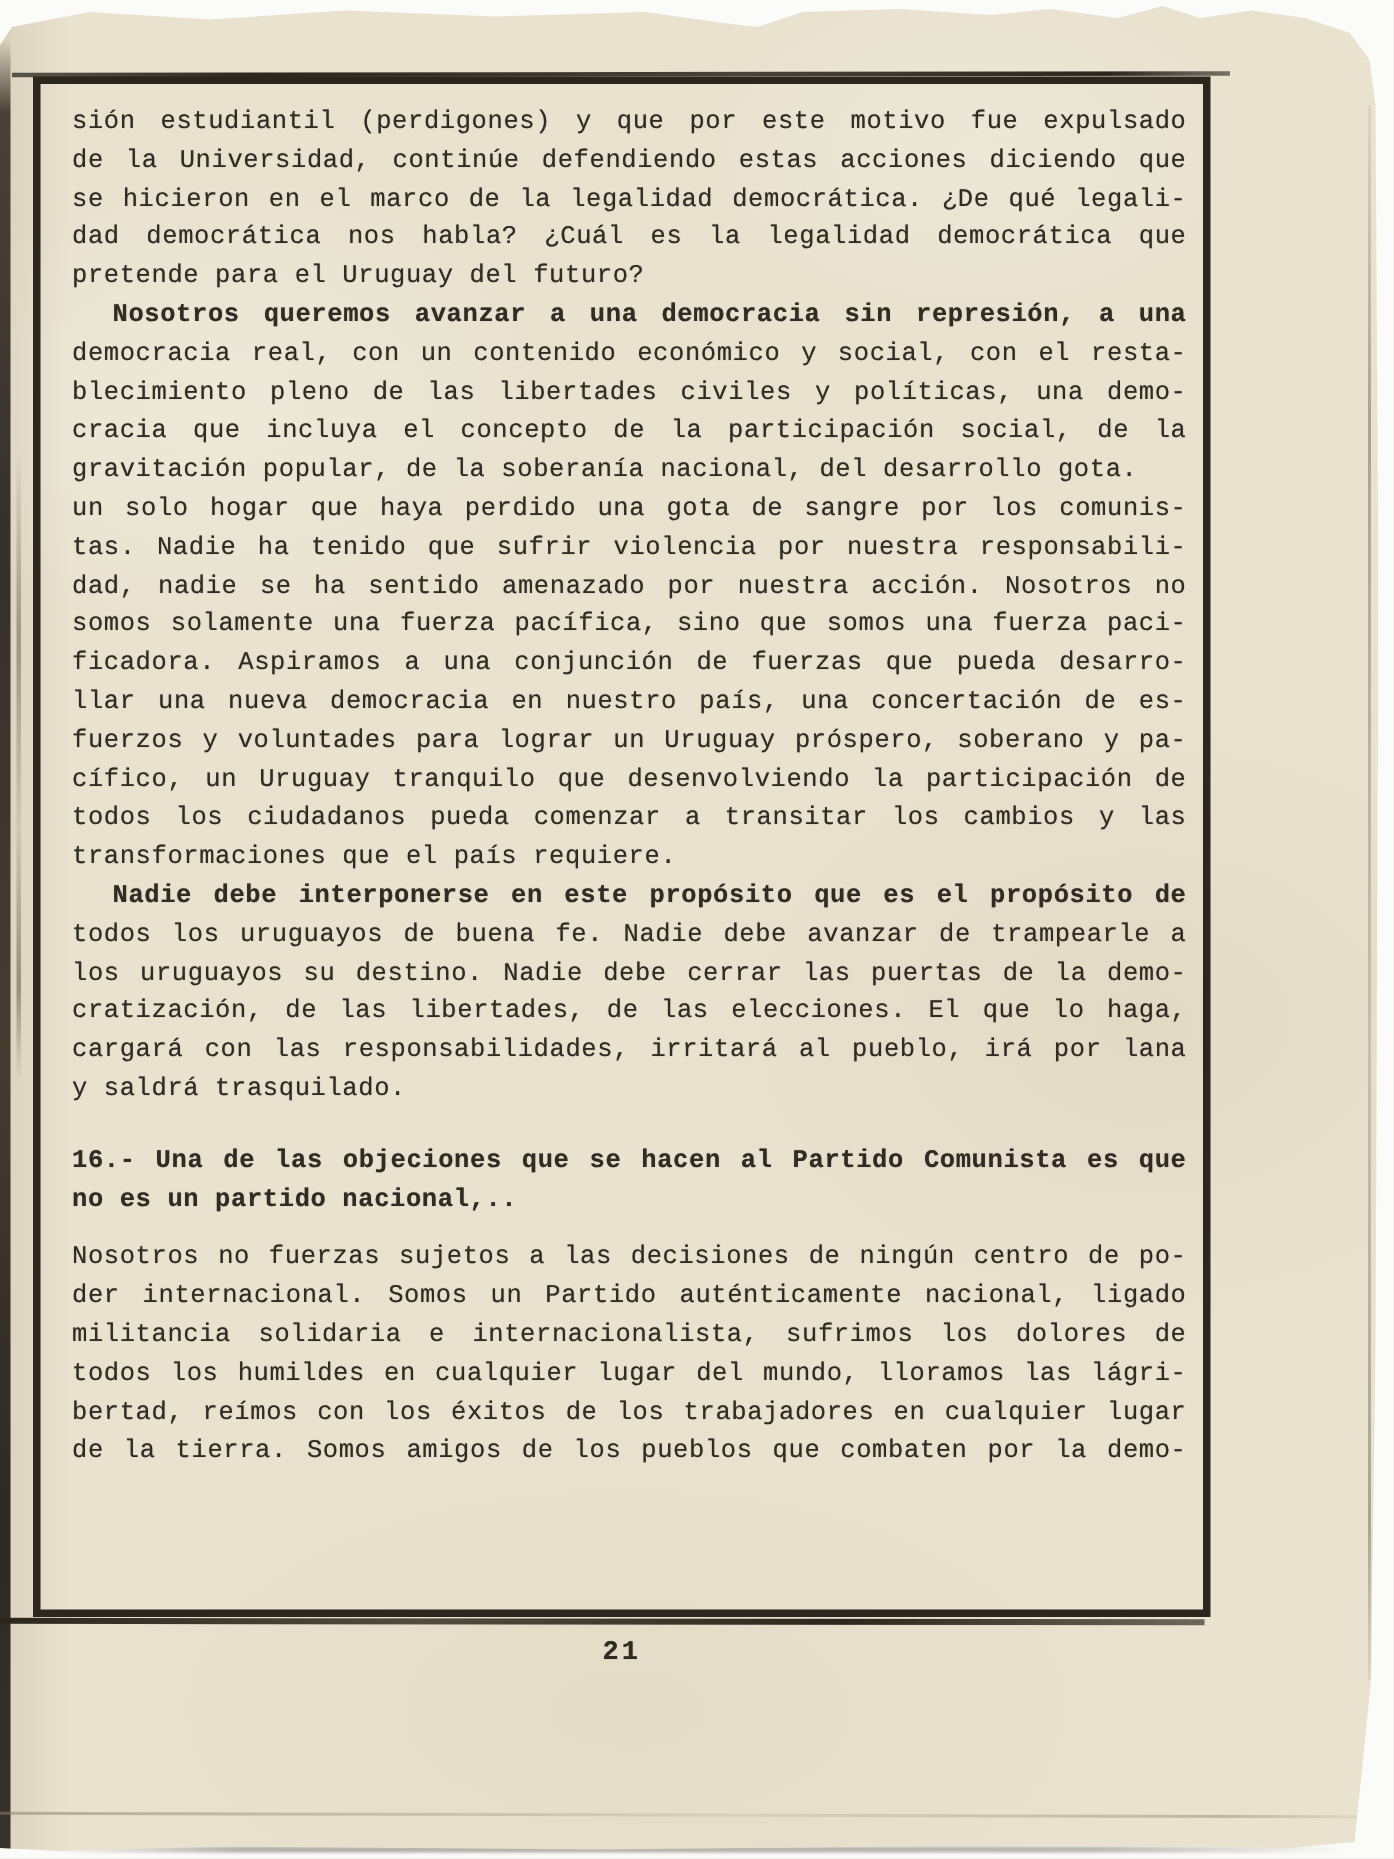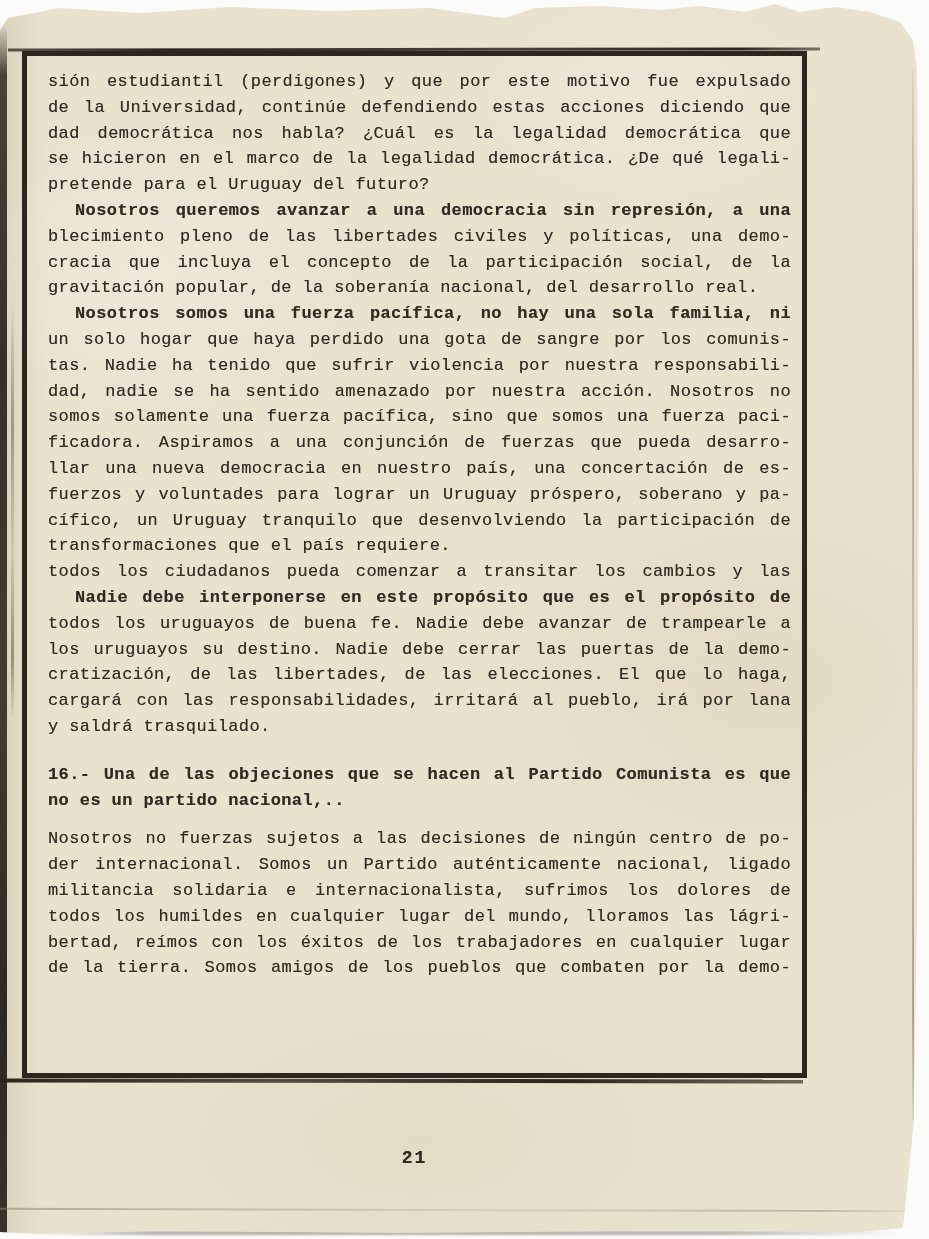--- a/index.html
+++ b/index.html
@@ -81,61 +81,61 @@
   .line{
     text-align:justify;
     text-align-last:justify;
     white-space:normal;
     height:25.8px;overflow:visible;
   }
   .line.last{text-align-last:left;}
   .line.indent{text-indent:27px;font-weight:bold;}
   .block.heading{font-weight:bold;margin-top:22px;margin-bottom:13px;}
   .page-num{
-    position:absolute;left:22px;top:1148px;width:785px;
+    position:absolute;left:22px;top:1092px;width:785px;
     text-align:center;color:#2f2a22;
     font-size:18px;font-weight:bold;letter-spacing:2px;
     text-shadow:0 0 0.6px rgba(47,42,34,0.6);
   }
 </style>
 </head>
 <body>
 
 <div class="page">
   <div class="binding"></div>
   <div class="binding-mark"></div>
   <div class="smear-top"></div>
   <div class="smear-bottom"></div>
   <div class="frame"></div>
   <div class="text-block">
       <div class="block">
         <div class="line">sión estudiantil (perdigones) y que por este motivo fue expulsado</div>
         <div class="line">de la Universidad, continúe defendiendo estas acciones diciendo que</div>
+        <div class="line">se hicieron en el marco de la legalidad democrática. ¿De qué legali-</div>
         <div class="line">dad democrática nos habla? ¿Cuál es la legalidad democrática que</div>
-        <div class="line">se hicieron en el marco de la legalidad democrática. ¿De qué legali-</div>
         <div class="line last">pretende para el Uruguay del futuro?</div>
       </div>
       <div class="block">
         <div class="line indent">Nosotros queremos avanzar a una democracia sin represión, a una</div>
+        <div class="line">democracia real, con un contenido económico y social, con el resta-</div>
         <div class="line">blecimiento pleno de las libertades civiles y políticas, una demo-</div>
         <div class="line">cracia que incluya el concepto de la participación social, de la</div>
-        <div class="line last">gravitación popular, de la soberanía nacional, del desarrollo real.</div>
+        <div class="line last">gravitación popular, de la soberanía nacional, del desarrollo gota.</div>
       </div>
       <div class="block">
-        <div class="line indent">Nosotros somos una fuerza pacífica, no hay una sola familia, ni</div>
         <div class="line">un solo hogar que haya perdido una gota de sangre por los comunis-</div>
         <div class="line">tas. Nadie ha tenido que sufrir violencia por nuestra responsabili-</div>
         <div class="line">dad, nadie se ha sentido amenazado por nuestra acción. Nosotros no</div>
         <div class="line">somos solamente una fuerza pacífica, sino que somos una fuerza paci-</div>
         <div class="line">ficadora. Aspiramos a una conjunción de fuerzas que pueda desarro-</div>
         <div class="line">llar una nueva democracia en nuestro país, una concertación de es-</div>
         <div class="line">fuerzos y voluntades para lograr un Uruguay próspero, soberano y pa-</div>
         <div class="line">cífico, un Uruguay tranquilo que desenvolviendo la participación de</div>
+        <div class="line">todos los ciudadanos pueda comenzar a transitar los cambios y las</div>
         <div class="line last">transformaciones que el país requiere.</div>
-        <div class="line">todos los ciudadanos pueda comenzar a transitar los cambios y las</div>
       </div>
       <div class="block">
         <div class="line indent">Nadie debe interponerse en este propósito que es el propósito de</div>
         <div class="line">todos los uruguayos de buena fe. Nadie debe avanzar de trampearle a</div>
         <div class="line">los uruguayos su destino. Nadie debe cerrar las puertas de la demo-</div>
         <div class="line">cratización, de las libertades, de las elecciones. El que lo haga,</div>
         <div class="line">cargará con las responsabilidades, irritará al pueblo, irá por lana</div>
         <div class="line last">y saldrá trasquilado.</div>
       </div>
       <div class="block heading">

